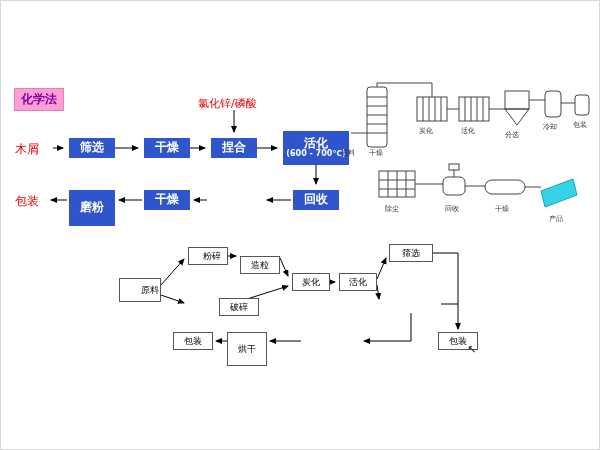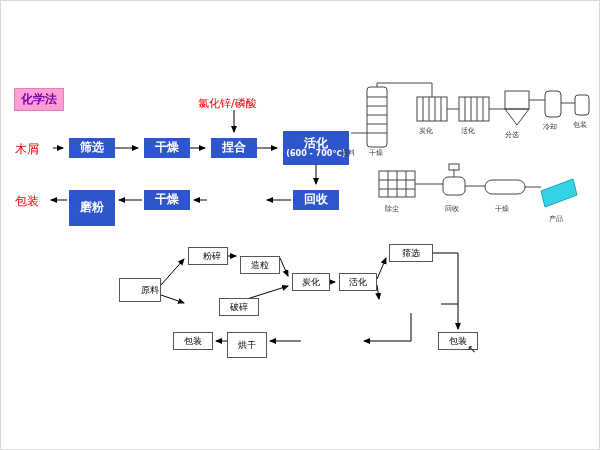--- a/index.html
+++ b/index.html
@@ -162,18 +162,18 @@
   </svg>
 
   <div class="wbox" style="left:118px; top:277px; width:42px; height:24px;padding-left:20px;">原料</div>
   <div class="wbox" style="left:187px; top:246px; width:40px; height:18px;padding-left:8px;">粉碎</div>
   <div class="wbox" style="left:239px; top:246px; width:40px; height:18px;margin-top:9px;">造粒</div>
   <div class="wbox" style="left:187px; top:297px; width:40px; height:18px;margin-left:31px;">破碎</div>
   <div class="wbox" style="left:291px; top:272px; width:38px; height:18px;">炭化</div>
   <div class="wbox" style="left:338px; top:272px; width:38px; height:18px;">活化</div>
   <div class="wbox" style="left:388px; top:243px; width:44px; height:18px;">筛选</div>
   <div class="wbox" style="left:172px; top:331px; width:40px; height:18px;">包装</div>
-  <div class="wbox" style="left:226px; top:331px; width:40px; height:26px;">烘干</div>
+  <div class="wbox" style="left:226px; top:331px; width:40px; height:34px;">烘干</div>
   <div class="wbox" style="left:437px; top:331px; width:40px; height:18px;">包装</div>
 
   <div class="cursor-mark">↖</div>
 
 </div>
 
 </body></html>

